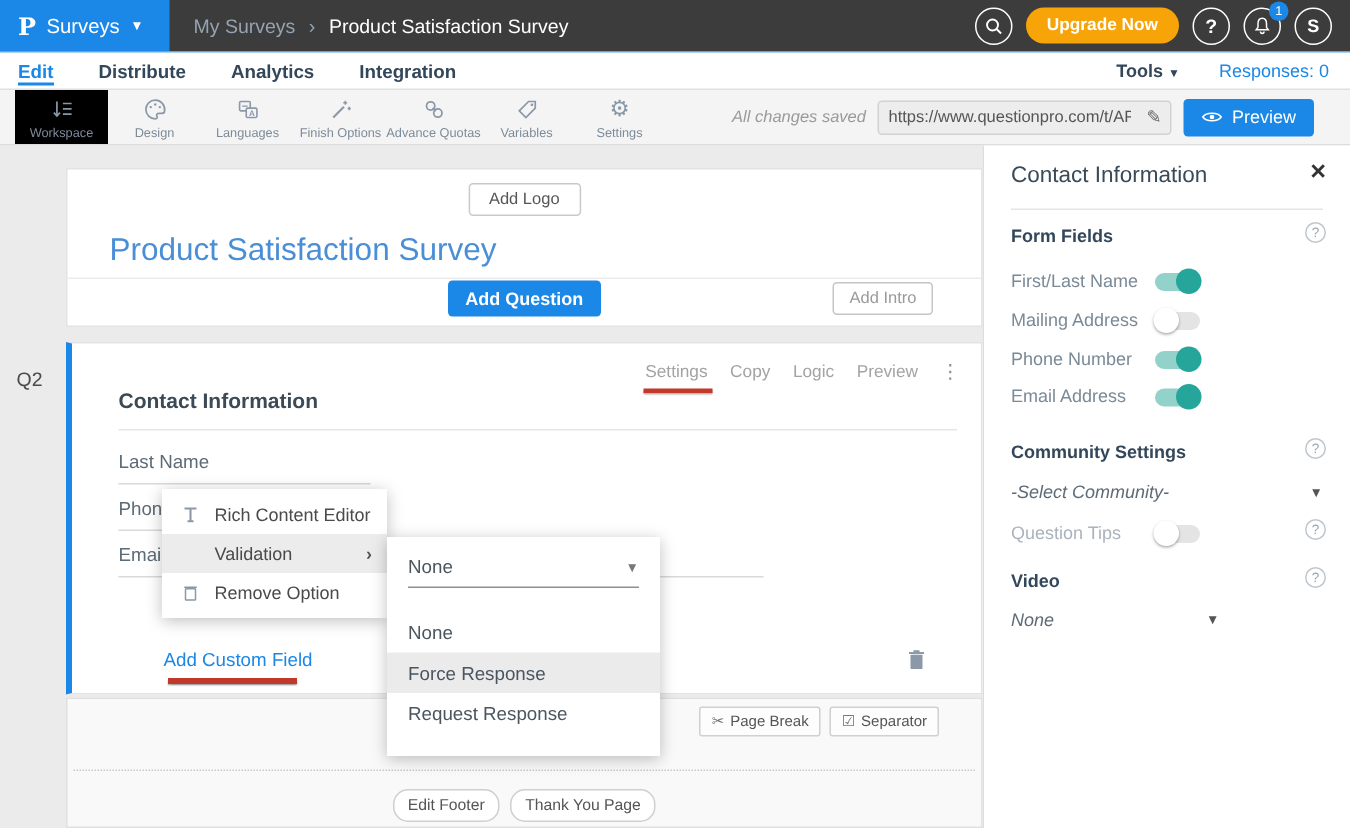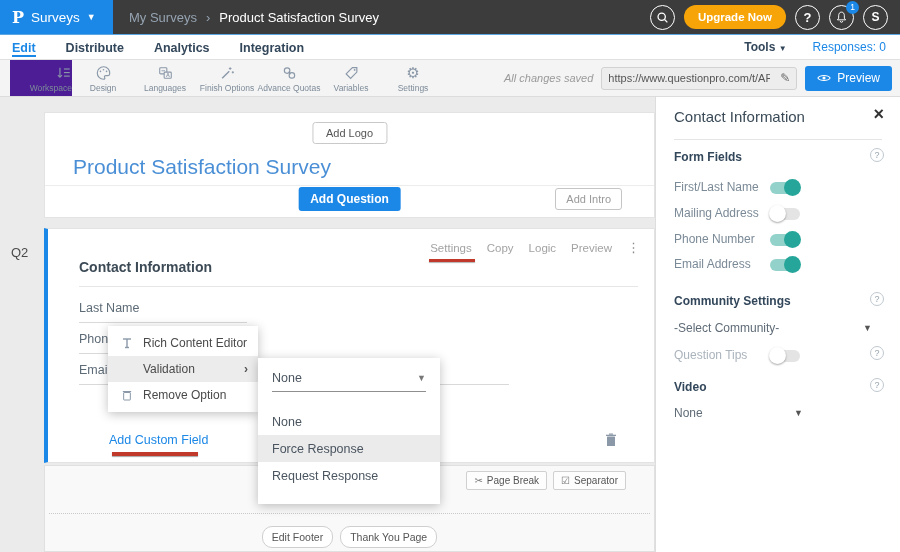--- a/index.html
+++ b/index.html
@@ -35,25 +35,25 @@
   .subnav-right { margin-left:auto; display:flex; align-items:center; gap:26px; }
   .tools-dd { font-size:12px; font-weight:700; color:#33475b; cursor:pointer; }
   .tools-dd .c { font-size:8px; }
   .responses { font-size:12px; color:#1b87e6; cursor:pointer; }
 
   
   .toolbar { height:37px; background:#f4f4f4; border-bottom:1px solid #dcdcdc;
     display:flex; align-items:stretch; padding-left:10px; }
   .tool { width:62px; display:flex; flex-direction:column; align-items:center; justify-content:center;
     gap:2px; cursor:pointer; padding-top:2px; }
-  .tool.active { background:#4c1d95;align-items:flex-end; }
+  .tool.active { background:#000000; }
   .tool .lbl { font-size:8.5px; color:#7d8b99; white-space:nowrap; }
   .tool svg, .tool .gear { height:16px; }
   .gear { font-size:15px; color:#8a98a8; line-height:16px; }
-  .toolbar-right { margin-left:auto; display:flex; align-items:center; gap:8px; padding-right:8px; }
+  .toolbar-right { margin-left:auto; display:flex; align-items:center; gap:8px; padding-right:24px; }
   .saved { font-style:italic; font-size:11px; color:#9a9a9a; white-space:nowrap; }
   .url-box { width:196px; height:23px; background:#ededed; border:1px solid #d2d2d2; border-radius:3px;
     display:flex; align-items:center; padding:0 6px; overflow:hidden; }
   .url-box input { border:none; background:transparent; font-size:11px; color:#555; width:162px; outline:none;
     font-family:"Liberation Sans", sans-serif; }
   .pencil { margin-left:auto; color:#666; font-size:12px; cursor:pointer; }
   .preview-btn { background:#1b87e6; height:25px; border:none; border-radius:3px; color:#fff;
     font-size:12px; display:flex; align-items:center; gap:6px; padding:0 12px; cursor:pointer;
     font-family:"Liberation Sans", sans-serif; }
 
@@ -138,21 +138,21 @@
   .sb-label.dim { color:#aab3bc; }
   .help-circle { position:absolute; right:16px; width:14px; height:14px; border:1px solid #bfc8cf;
     border-radius:50%; font-size:9px; color:#98a4ae; display:flex; align-items:center; justify-content:center;
     cursor:pointer; }
   .toggle { position:absolute; left:114px; width:30px; height:12px; border-radius:7px; background:#e4e4e4;
     cursor:pointer; }
   .toggle .knob { position:absolute; width:17px; height:17px; border-radius:50%; top:-3px; left:-1px;
     background:#fff; box-shadow:0 1px 2px rgba(0,0,0,.35); }
   .toggle.on { background:#93d2ca; }
   .toggle.on .knob { left:14px; background:#26a69a; box-shadow:none; }
-  .sb-select { position:absolute; left:18px; right:28px; font-size:12px; color:#5f6b76; cursor:pointer; }
+  .sb-select { position:absolute; left:18px; right:18px; font-size:12px; color:#5f6b76; cursor:pointer;font-style:italic; }
   .sb-select .c { position:absolute; right:0; top:2px; font-size:9px; color:#555; }
   .sb-select.narrow .c { right:69px; }
 </style>
 </head>
 <body>
 
 <div class="topbar">
   <div class="logo-block">
     <span class="logo-glyph">P</span>
     <span class="logo-label">Surveys</span>

